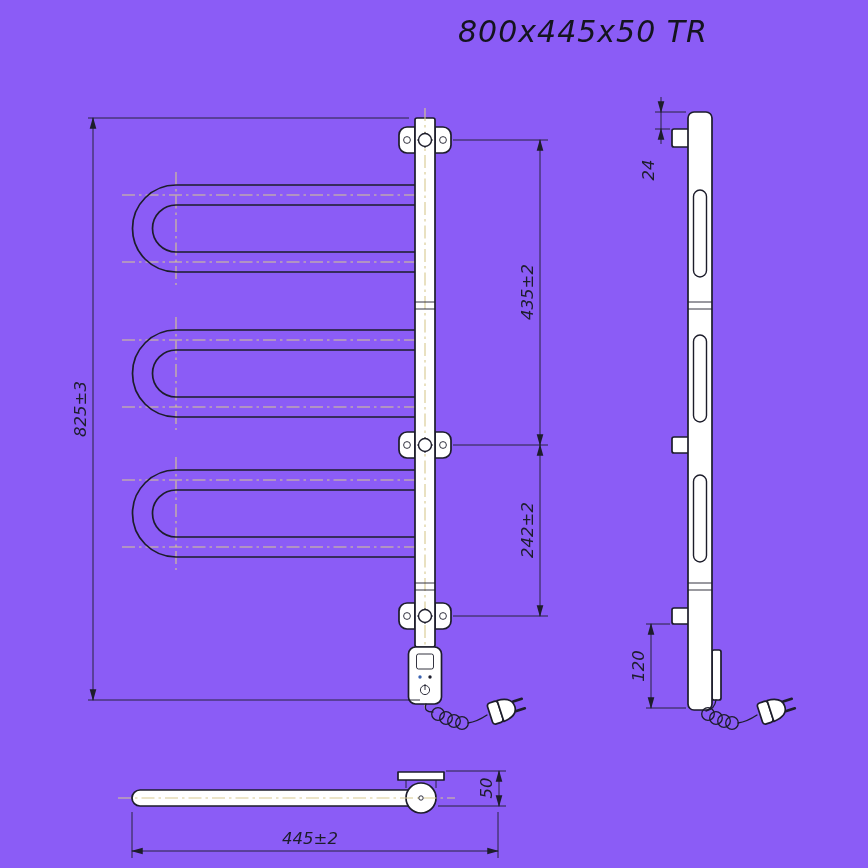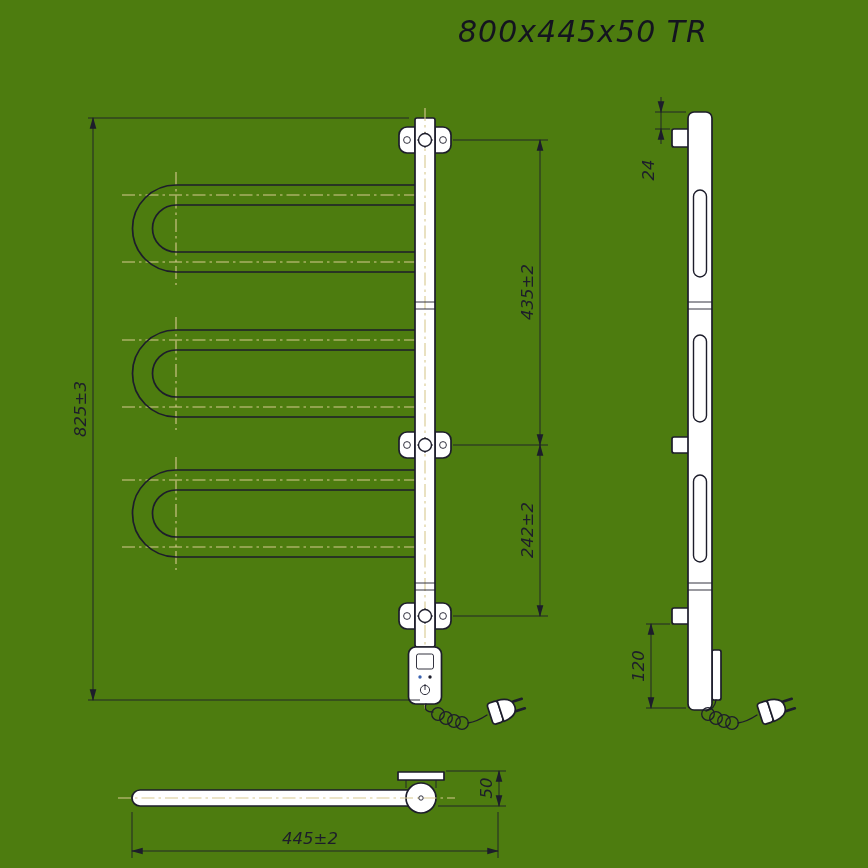--- a/index.html
+++ b/index.html
@@ -1,16 +1,16 @@
 <!DOCTYPE html>
 <html><head>
 <meta charset="utf-8">
 <style>
   html,body{margin:0;padding:0;background:#fff;}
-  .canvas{position:relative;width:868px;height:868px;background:#4d7c0f;overflow:hidden;}
+  .canvas{position:relative;width:868px;height:868px;background:#8b5cf6;overflow:hidden;}
   svg{display:block;}
   .ol{fill:none;stroke:#1d1d2b;stroke-width:1.7;stroke-linecap:round;stroke-linejoin:round;}
   .ol-fill{fill:#ffffff;stroke:#1d1d2b;stroke-width:1.7;stroke-linejoin:round;}
   .thin{fill:none;stroke:#1d1d2b;stroke-width:0.9;}
   .slot{fill:none;stroke:#1d1d2b;stroke-width:1.4;}
   .dim{fill:none;stroke:#1d1d2b;stroke-width:0.9;}
   .cl{fill:none;stroke:#d8c98f;stroke-width:1.1;stroke-dasharray:13 4 2.5 4;}
   .coil{fill:none;stroke:#1d1d2b;stroke-width:1.3;}
   .cable{fill:none;stroke:#1d1d2b;stroke-width:1.3;stroke-linecap:round;}
   .pin{stroke:#1d1d2b;stroke-width:2.6;stroke-linecap:round;}

